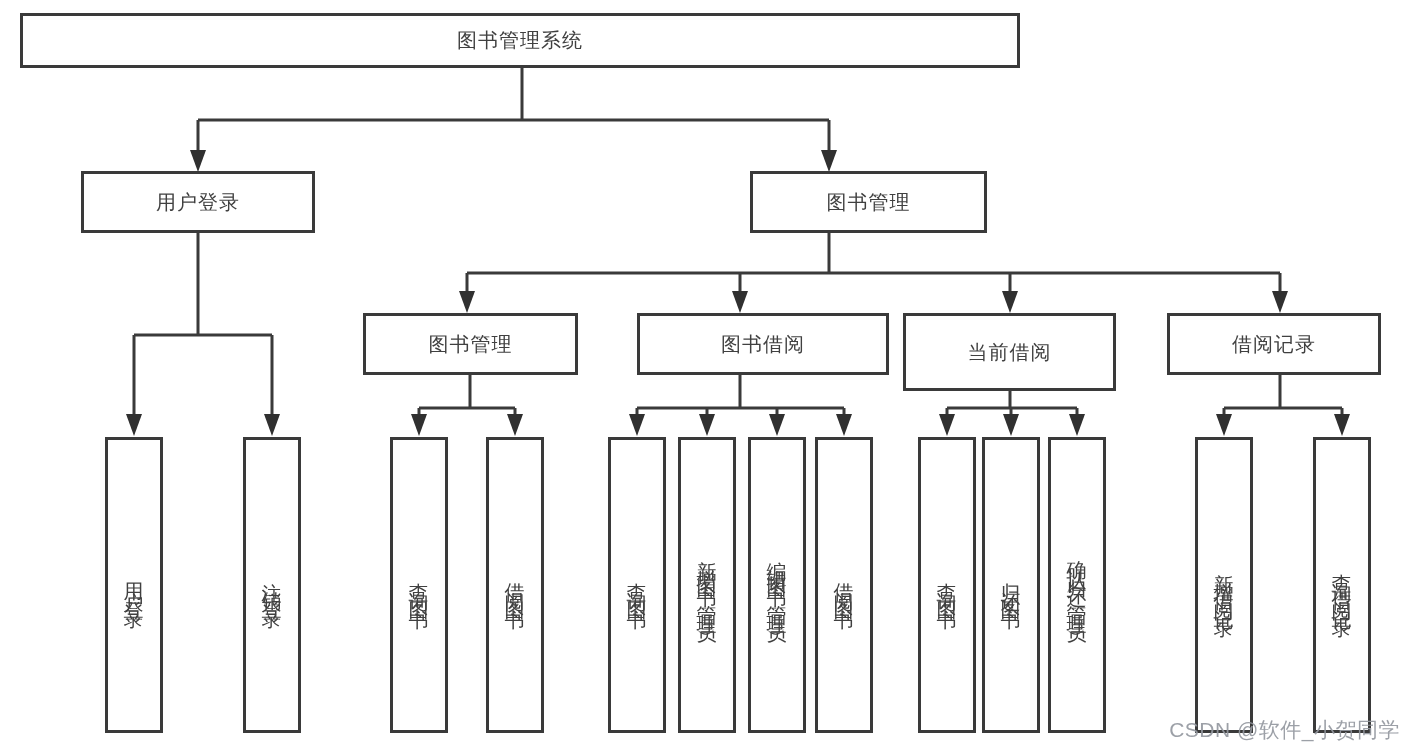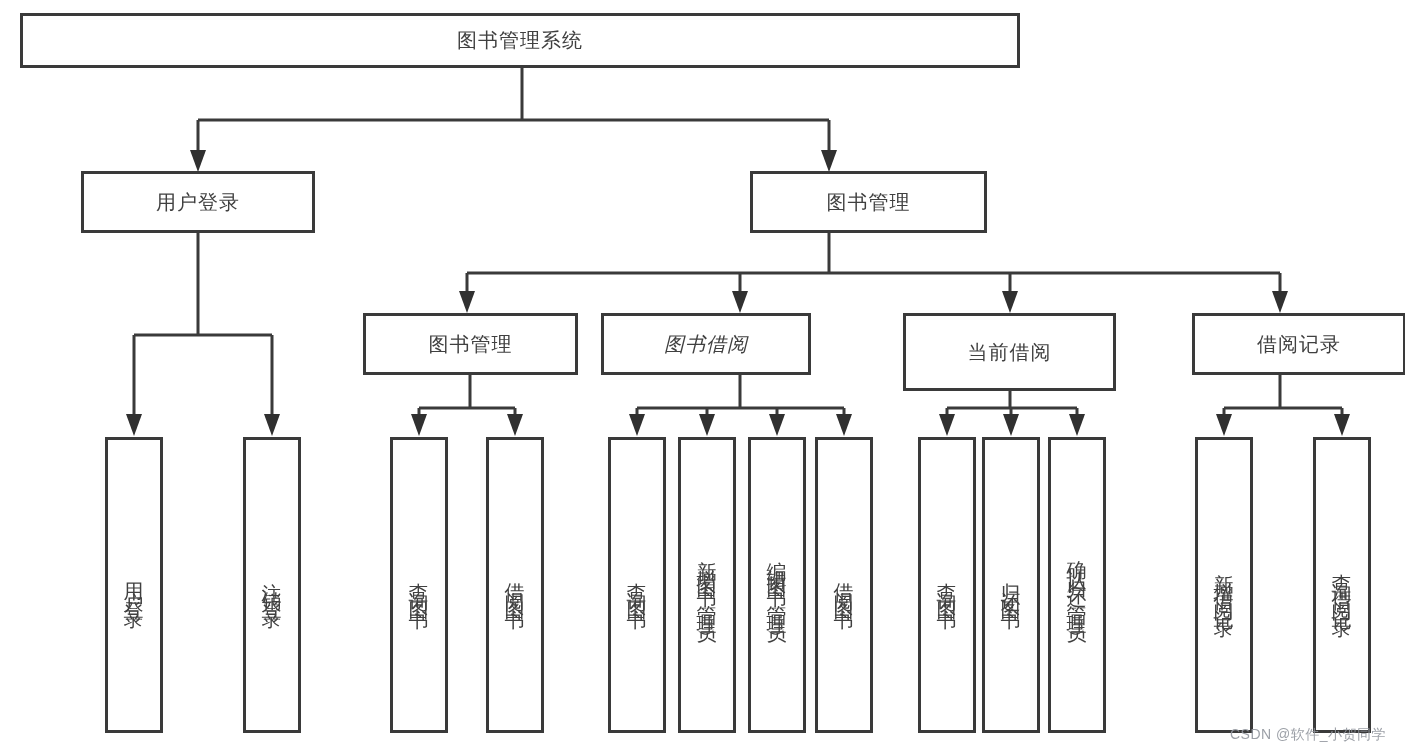--- a/index.html
+++ b/index.html
@@ -23,33 +23,33 @@
   .leaf{
     writing-mode:vertical-rl;text-orientation:mixed;
     letter-spacing:9px;font-size:20px;white-space:normal;
     line-height:1;
   }
   
   .b-root{left:20px;top:13px;width:1000px;height:55px;}
   .b-ul{left:81px;top:171px;width:234px;height:62px;}
   .b-bm{left:750px;top:171px;width:237px;height:62px;}
   .b-nbr{left:363px;top:313px;width:215px;height:62px;}
-  .b-bb{left:601px;top:313px;width:210px;height:62px;font-style:italic;}
+  .b-bb{left:637px;top:313px;width:252px;height:62px;}
   .b-cb{left:903px;top:313px;width:213px;height:78px;}
-  .b-br{left:1192px;top:313px;width:214px;height:62px;}
+  .b-br{left:1167px;top:313px;width:214px;height:62px;}
   .l-1{left:105px;}  .l-2{left:243px;}
   .l-3{left:390px;}  .l-4{left:486px;}
   .l-5{left:608px;}  .l-6{left:678px;}
   .l-7{left:748px;}  .l-8{left:815px;}
   .l-9{left:918px;}  .l-10{left:982px;} .l-11{left:1048px;}
   .l-12{left:1195px;}.l-13{left:1313px;}
   .leaf{top:437px;width:58px;height:296px;}
   .watermark{
-    position:absolute;right:19px;bottom:3px;
-    font-size:14px;color:rgba(148,152,160,0.92);
+    position:absolute;right:5px;bottom:3px;
+    font-size:21px;color:rgba(148,152,160,0.92);
     letter-spacing:0.5px;z-index:3;
   }
 </style>
 </head>
 <body>
 
 <div class="canvas">
 
   <svg class="connectors" viewBox="0 0 1405 747" xmlns="http://www.w3.org/2000/svg">
     <path fill="none" stroke="#3a3a3a" stroke-width="3" d="M522 68 L522 120 M198 120 L829 120 M198 120 L198 151 M829 120 L829 151

